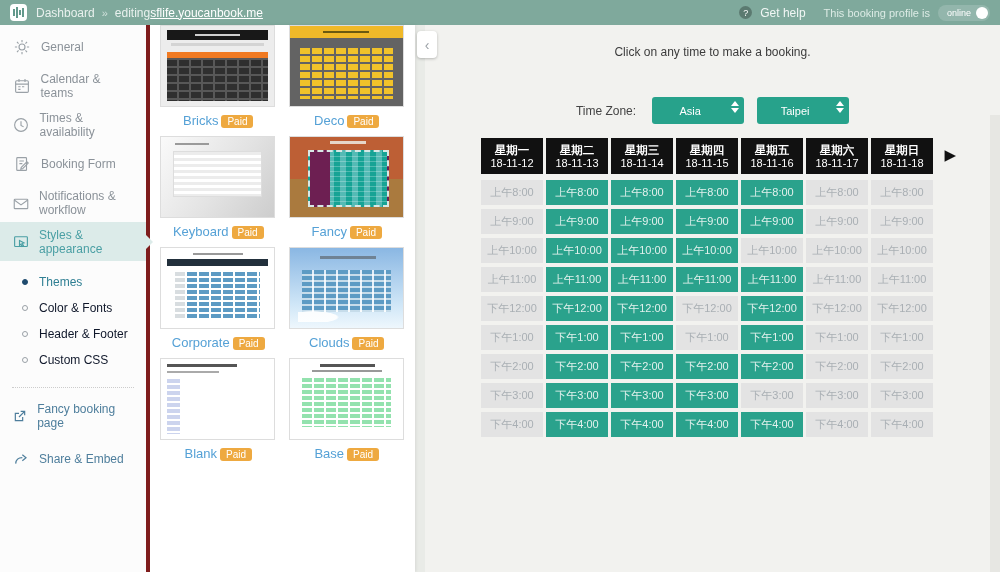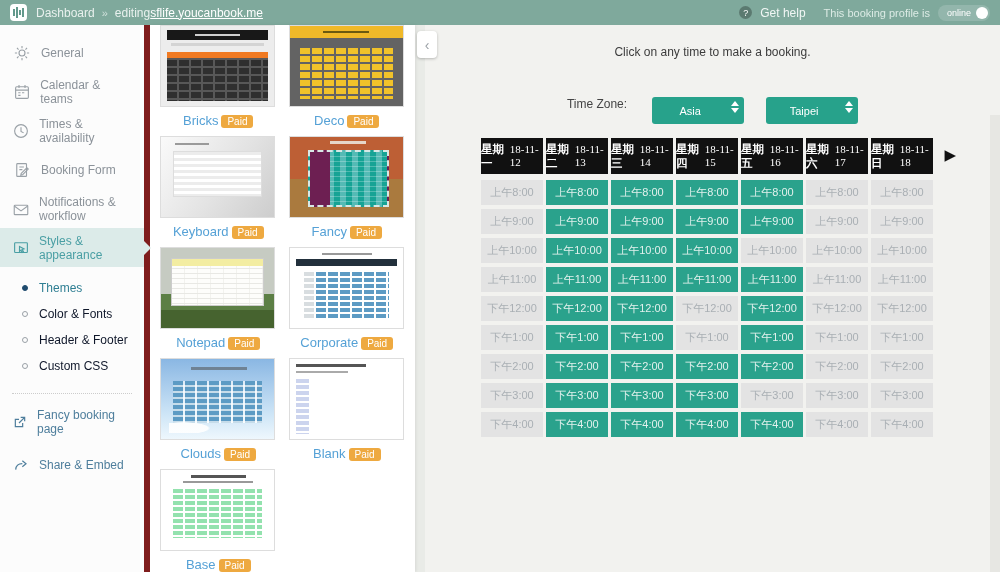--- a/index.html
+++ b/index.html
@@ -23,22 +23,22 @@
   .status-label{ color:#dcebe5; font-size:11px; }
   .toggle{ display:flex; align-items:center; gap:5px; background:rgba(255,255,255,.16);
            border-radius:9px; padding:2px 2px 2px 9px; cursor:pointer; }
   .toggle .t-label{ font-size:9px; color:#fff; }
   .knob{ width:12px; height:12px; background:#fff; border-radius:50%; }
 
   
   .main{ display:flex; height:547px; }
 
   
-  .sidebar{ width:150px; background:#fcfcfc; border-right:6px solid #7f1d1d;
-            padding-top:8px; position:relative; z-index:3; }
+  .sidebar{ width:150px; background:#fcfcfc; border-right:4px solid #7f1d1d;
+            padding-top:2px; position:relative; z-index:3; }
   .side-item{ height:39px; display:flex; align-items:center; padding:0 12px;
               color:#8b9299; font-size:12px; cursor:pointer; position:relative; }
   .side-item .side-icon{ width:20px; height:20px; margin-right:9px; display:flex;
                           align-items:center; justify-content:center; }
   .side-item svg{ stroke:#9aa1a7; }
   .side-item.selected{ background:#dcebe9; color:#4a9fa4; }
   .side-item.selected svg{ stroke:#4a9fa4; }
   .side-caret{ position:absolute; right:-7px; top:13px; width:0; height:0;
                border-top:7px solid transparent; border-bottom:7px solid transparent;
                border-left:7px solid #dcebe9; }
@@ -155,33 +155,33 @@
   .pv-header{ height:88px; background:#2aa78f;
     background-image:repeating-linear-gradient(45deg, rgba(255,255,255,.05) 0 2px, transparent 2px 5px);
     display:flex; align-items:center; justify-content:center; }
   .pv-title{ color:#fff; font-size:24px; letter-spacing:2px;
              text-shadow:0 1px 2px rgba(0,0,0,.35); }
   .collapse-btn{ position:absolute; left:-8px; top:6px; width:20px; height:27px;
                  background:#fff; border-radius:4px; box-shadow:0 1px 3px rgba(0,0,0,.25);
                  display:flex; align-items:center; justify-content:center;
                  color:#9aa0a5; font-size:14px; cursor:pointer; z-index:5; }
   .pv-instruction{ text-align:center; margin-top:18px; font-size:12px; color:#3c3c3c; }
-  .tz-row{ display:flex; justify-content:center; margin-top:38px; gap:22px; }
+  .tz-row{ display:flex; align-items:center; justify-content:center; margin-top:38px; gap:13px; }
   .tz-label{ font-size:12px; color:#444; margin-right:3px; }
   .tz-select{ width:92px; height:27px; background:#27a28b; border-radius:3px; color:#fff;
               font-size:11px; display:flex; align-items:center; justify-content:center;
               position:relative; cursor:pointer; padding-right:16px; }
   .tz-chevrons{ position:absolute; right:5px; top:4px; display:flex; flex-direction:column; gap:2px; }
   .tz-chevrons b{ width:0; height:0; border-left:4px solid transparent; border-right:4px solid transparent; }
   .tz-chevrons .up{ border-bottom:5px solid #fff; }
   .tz-chevrons .dn{ border-top:5px solid #fff; }
   .cal{ position:relative; margin:14px 0 0 56px; width:452px; }
   .cal-grid{ display:grid; grid-template-columns:repeat(7,62px); gap:4px 3px; }
-  .day-head{ height:36px; background:#111; color:#fff; display:flex; flex-direction:row;
-             align-items:center; justify-content:center; margin-bottom:2px;font-family:Liberation Serif, serif; }
+  .day-head{ height:36px; background:#111; color:#fff; display:flex; flex-direction:column;
+             align-items:center; justify-content:center; margin-bottom:2px; }
   .day-name{ font-size:11.5px; font-weight:bold; line-height:14px; }
   .day-date{ font-size:11px; line-height:13px; }
   .slot{ height:25px; display:flex; align-items:center; justify-content:center;
          font-size:11px; white-space:nowrap; }
   .slot.on{ background:#2aa28c; color:#e2f1ed; cursor:pointer; }
   .slot.off{ background:#e3e3e3; color:#a9afb4; }
   .next-arrow{ position:absolute; right:-23px; top:8px; font-size:15px; color:#111; cursor:pointer; }
   .pv-scrollbar{ position:absolute; right:0; top:90px; bottom:0; width:10px; background:#e7e7e3; }
 </style>
 </head>
@@ -335,28 +335,20 @@
           </div>
           <div class="caption"><span class="theme-name">Keyboard</span><span class="paid">Paid</span></div>
         </div>
         <div class="gal-item">
           <div class="thumb t-fancy">
             <div class="tA"></div>
             <div class="tB"></div>
             <div class="tC"></div>
           </div>
           <div class="caption"><span class="theme-name">Fancy</span><span class="paid">Paid</span></div>
-        </div>
-        <div class="gal-item">
-          <div class="thumb t-notepad">
-            <div class="tA"></div>
-            <div class="tB"></div>
-            <div class="tC"></div>
-          </div>
-          <div class="caption"><span class="theme-name">Notepad</span><span class="paid">Paid</span></div>
         </div>
         <div class="gal-item">
           <div class="thumb t-corporate">
             <div class="tA"></div>
             <div class="tB"></div>
             <div class="tC"></div>
           </div>
           <div class="caption"><span class="theme-name">Corporate</span><span class="paid">Paid</span></div>
         </div>
         <div class="gal-item">

